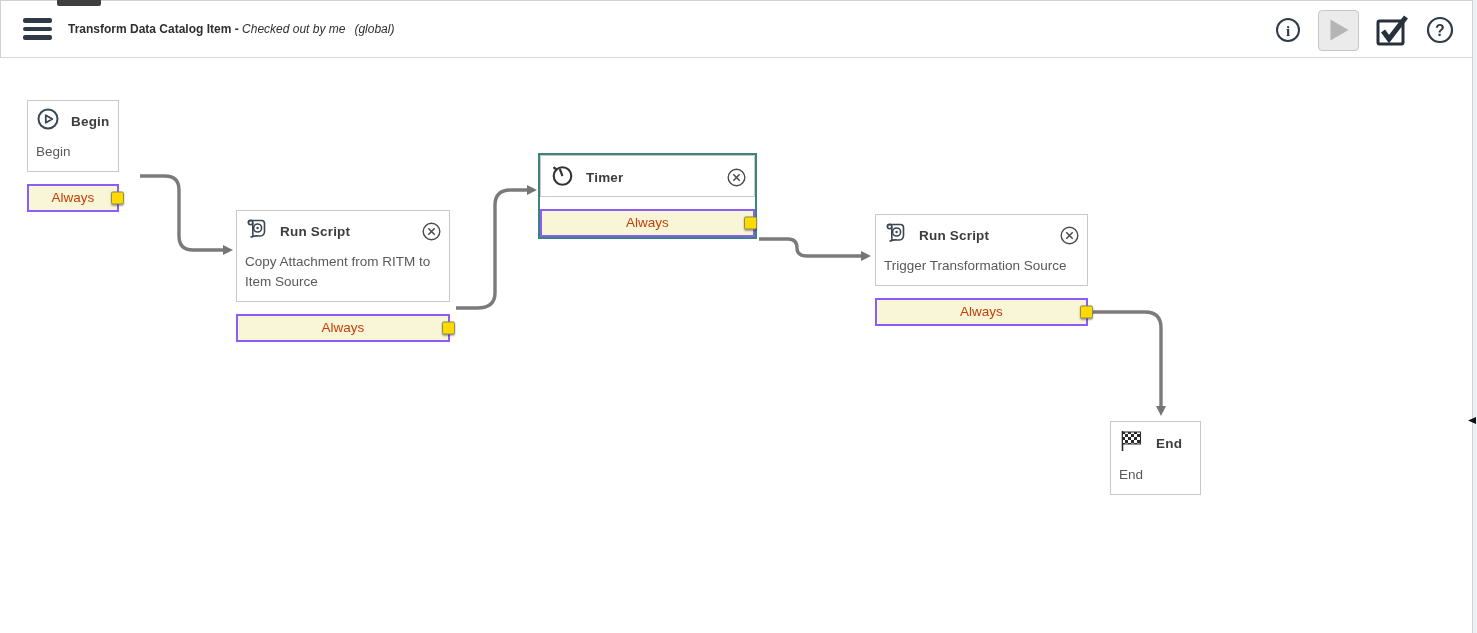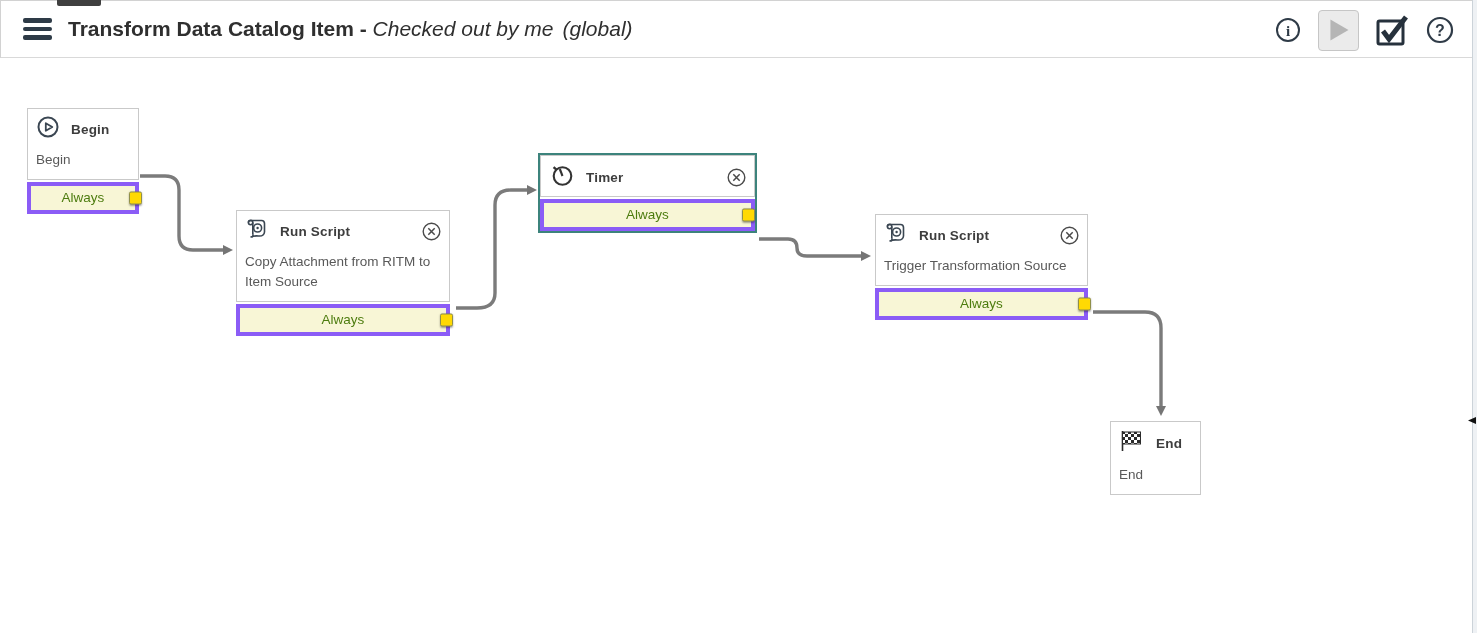--- a/index.html
+++ b/index.html
@@ -8,21 +8,21 @@
   #stage { position:relative; width:1477px; height:633px; background:#fff; }
 
   
   .header { position:absolute; top:0; left:0; width:1472px; height:58px; background:#fff;
             border-bottom:1px solid #d9d9d9; border-top:1px solid #d2d2d2; border-left:1px solid #d2d2d2;
             display:flex; align-items:center; z-index:5; }
   .browser-tab-stub { position:absolute; top:0; left:57px; width:44px; height:6px; background:#3f3f3f;
             border-radius:0 0 2px 2px; z-index:6; }
   .hamburger { margin-left:22px; cursor:pointer; display:flex; flex-direction:column; gap:4px; }
   .hamburger i { display:block; width:29px; height:4.5px; background:#2e3b47; border-radius:2px; }
-  .titlewrap { margin-left:16px; font-size:21px; color:#2f2f2f; white-space:pre; }
+  .titlewrap { margin-left:16px; font-size:12px; color:#2f2f2f; white-space:pre; }
   .t-bold { font-weight:bold; }
   .t-dash { font-weight:bold; }
   .t-italic { font-style:italic; }
   .t-scope { font-style:italic; margin-left:9px; }
 
   .toolbar { position:absolute; right:18px; top:0; height:58px; display:flex; align-items:center; gap:0; }
   .tb-icon { display:flex; align-items:center; justify-content:center; cursor:pointer; }
   .tb-info { width:26px; height:26px; margin-right:17px; }
   .tb-run  { width:41px; height:41px; background:#ebebeb; border:1px solid #c6c6c6; border-radius:4px;
              margin-right:15px; }
@@ -37,28 +37,28 @@
 
   
   .canvas { position:absolute; inset:0; }
   .node { position:absolute; z-index:2; cursor:move; }
   .node-box { background:#fff; border:1px solid #c9c9c9; }
   .node-head { display:flex; align-items:center; padding:6px 8px 4px 8px; }
   .node-head svg { flex:0 0 auto; }
   .node-title { font-weight:bold; font-size:13.5px; color:#3d3d3d; margin-left:11px; letter-spacing:.2px; }
   .node-close { margin-left:auto; cursor:pointer; display:flex; }
   .node-desc { padding:3px 8px 9px 8px; font-size:13.5px; color:#595959; line-height:20px; }
-  .t-bar { position:relative; margin-top:2px; background:#f8f6d6; border:4px solid #8b5cf6;
-           text-align:center; font-size:13.5px; color:#4d7c0f; padding:4px 0 5px 0; cursor:pointer; }
+  .t-bar { position:relative; margin-top:12px; background:#f8f6d6; border:2px solid #8b5cf6;
+           text-align:center; font-size:13.5px; color:#c2410c; padding:4px 0 5px 0; cursor:pointer; }
   .square { position:absolute; right:-7px; top:50%; transform:translateY(-50%);
             width:13px; height:13px; background:#ffd903; border:1px solid #8f8f4a; border-radius:2px;
             box-shadow:0 1px 2px rgba(0,0,0,.35); cursor:crosshair; }
   .node.selected { outline:2px solid #3c837c; }
 
-  #node-begin { left:27px;  top:108px;  width:112px; }
+  #node-begin { left:27px;  top:100px;  width:92px; }
   #node-rs1   { left:236px; top:210px; width:214px; }
   #node-timer { left:540px; top:155px; width:215px; }
   #node-rs2   { left:875px; top:214px; width:213px; }
   #node-end   { left:1110px;top:421px; width:91px; }
 
   
   .wires { position:absolute; inset:0; z-index:1; }
 </style>
 </head>
 <body>

